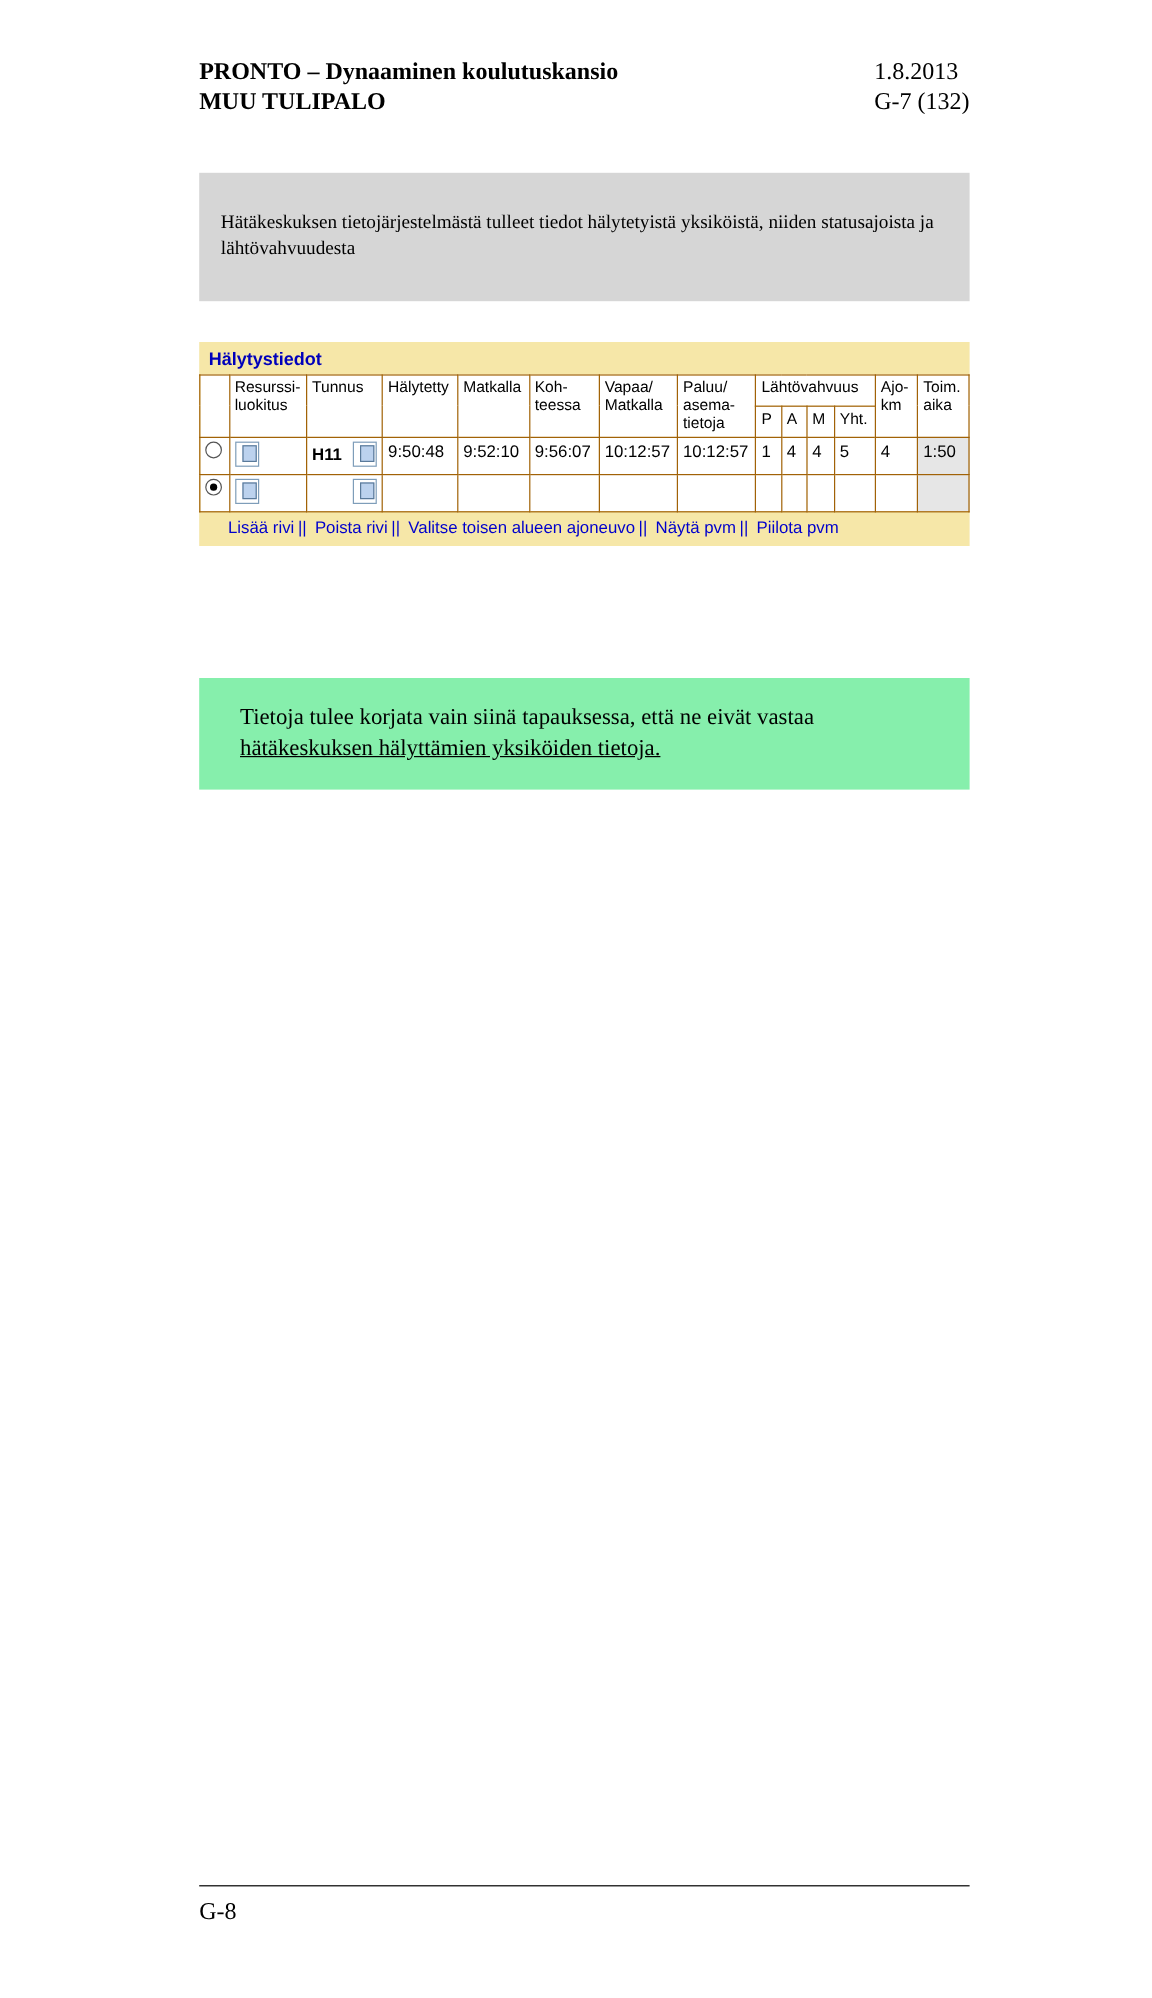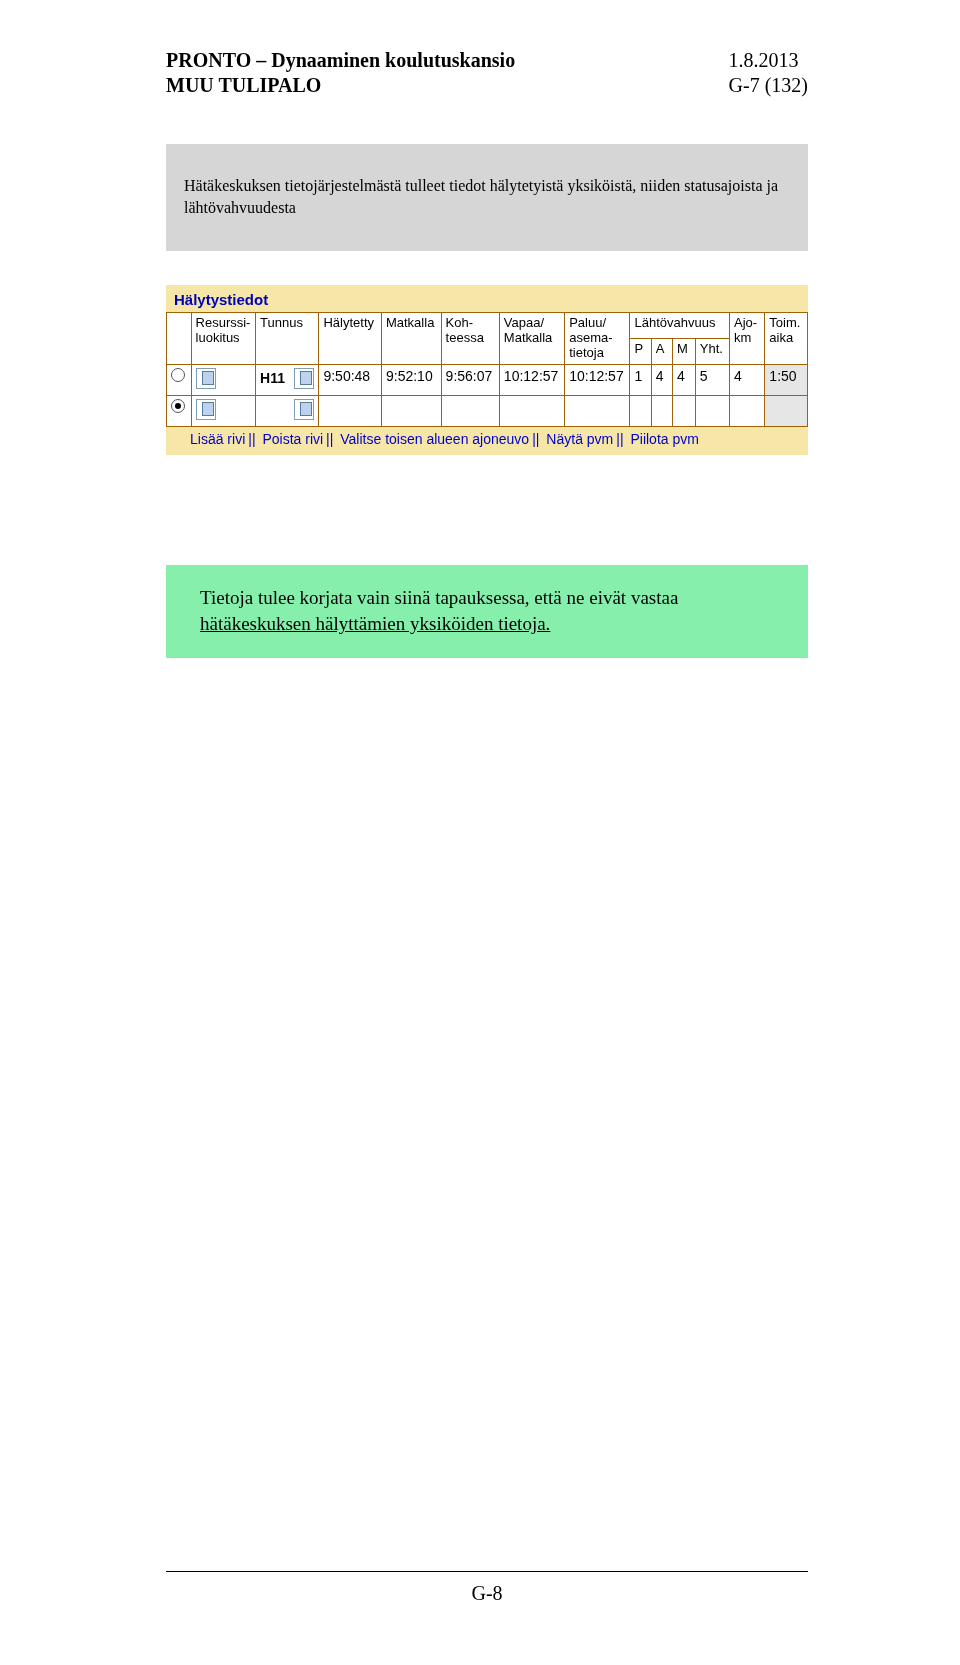--- a/index.html
+++ b/index.html
@@ -24,21 +24,21 @@
   .isel.small::after{right:1px;top:2px;width:10px;height:12px}
   .radio{display:inline-block;width:12px;height:12px;border:1px solid #555;border-radius:50%;background:#fff}
   .radio.on::after{content:"";display:block;width:6px;height:6px;background:#000;border-radius:50%;margin:3px}
   .timecell{background:#e6e6e6!important}
   .links{color:#0000cc;font-size:14px;padding:4px 4px 0 24px}
   .links .sep{color:#0000cc;padding:0 3px}
   .note-box{background:#86efac;padding:20px 34px;margin-top:110px;font-size:19px;line-height:1.4}
   .uline{text-decoration:underline}
   .footer{position:absolute;bottom:60px;left:110px;right:96px}
   .footer-line{border-top:1px solid #000;margin-bottom:10px}
-  .footer-num{text-align:center;font-size:20px}
+  .footer-num{text-align:left;font-size:20px}
 </style>
 </head>
 <body>
 
 <div class="page">
   <div class="hdr">
     <div class="hdr-left">
       <div>PRONTO – Dynaaminen koulutuskansio</div>
       <div>MUU TULIPALO</div>
     </div>

